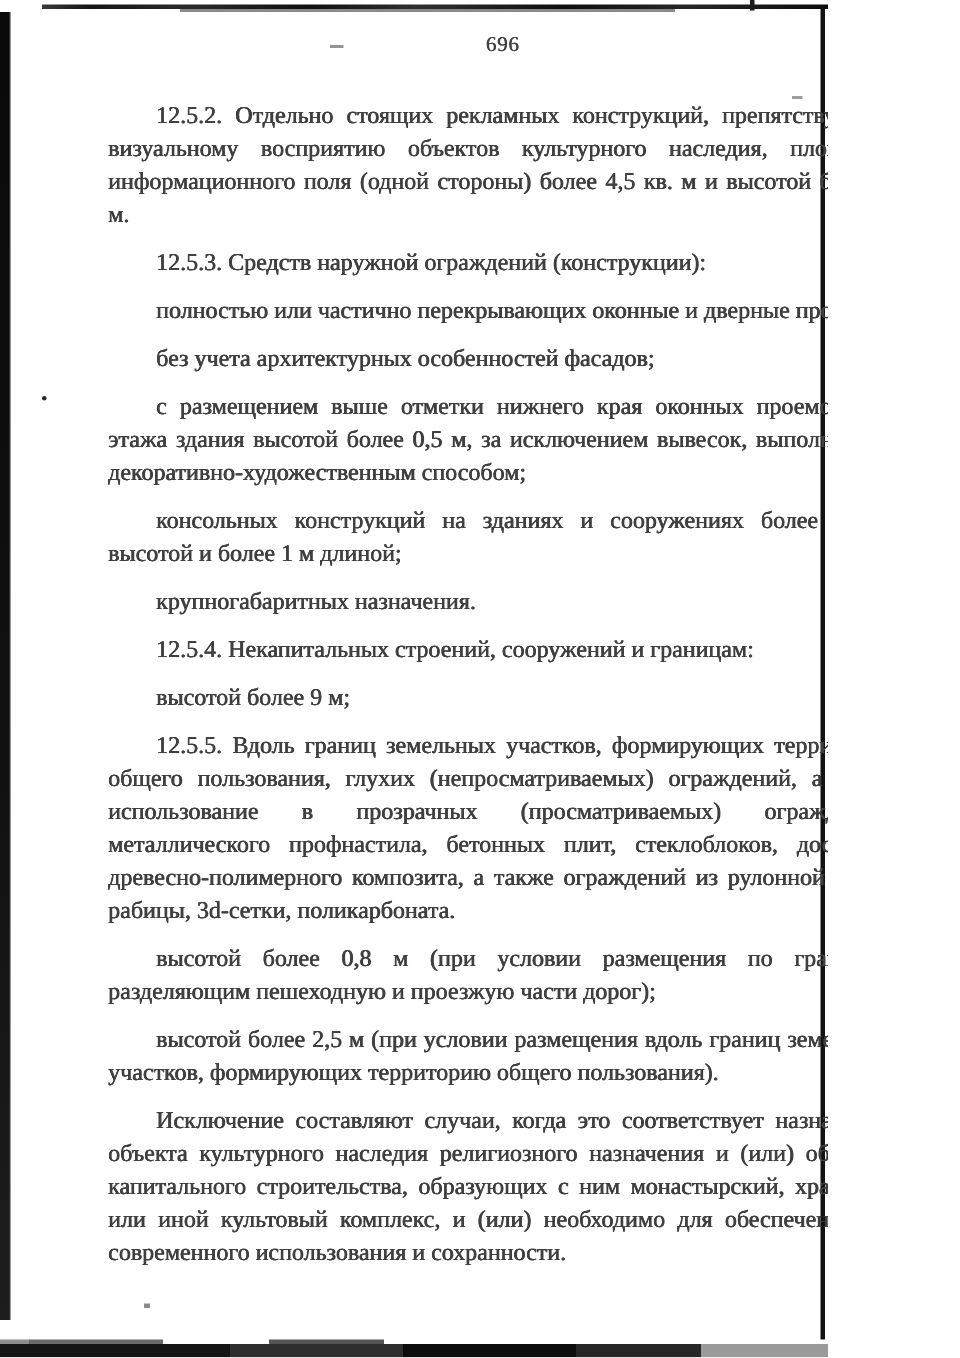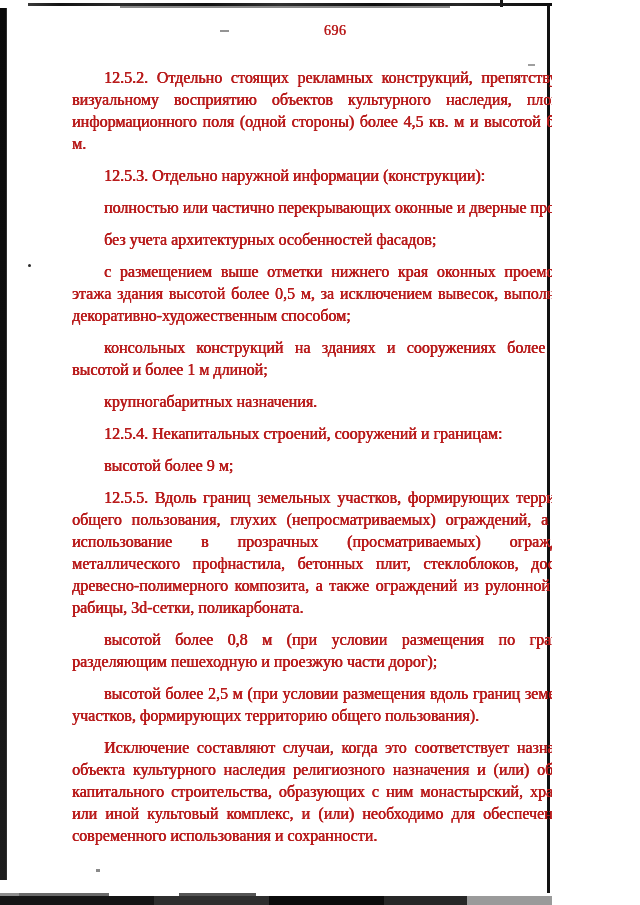--- a/index.html
+++ b/index.html
@@ -7,21 +7,21 @@
     padding: 0;
     background: #ffffff;
   }
   .page {
     position: relative;
     width: 552px;
     height: 905px;
     background: #ffffff;
     overflow: hidden;
     font-family: "Liberation Serif", "DejaVu Serif", serif;
-    color: #b91c1c;
+    color: #404040;
   }
   
   .edge-top {
     position: absolute;
     top: 3px; left: 28px; right: 0;
     height: 3px;
     background: linear-gradient(90deg,
       #3a3a3a 0%, #141414 6%, #2b2b2b 18%, #101010 34%,
       #303030 48%, #0e0e0e 66%, #272727 82%, #0c0c0c 100%);
   }
@@ -103,21 +103,21 @@
   <div class="edge-bottom"></div>
   <div class="speck speck-a"></div>
   <div class="speck speck-b"></div>
   <div class="speck speck-c"></div>
   <div class="speck speck-d"></div>
 
   <div class="page-number">696</div>
 
   <div class="document-body">
       <p class="para">12.5.2. Отдельно стоящих рекламных конструкций, препятствующих визуальному восприятию объектов культурного наследия, площадью информационного поля (одной стороны) более 4,5 кв. м и высотой более 5 м.</p>
-      <p class="para">12.5.3. Отдельно наружной информации (конструкции):</p>
+      <p class="para">12.5.3. Средств наружной ограждений (конструкции):</p>
       <p class="para">полностью или частично перекрывающих оконные и дверные проемы;</p>
       <p class="para">без учета архитектурных особенностей фасадов;</p>
       <p class="para">с размещением выше отметки нижнего края оконных проемов 2-го этажа здания высотой более 0,5 м, за исключением вывесок, выполненных декоративно-художественным способом;</p>
       <p class="para">консольных конструкций на зданиях и сооружениях более 0,5 м высотой и более 1 м длиной;</p>
       <p class="para">крупногабаритных назначения.</p>
       <p class="para">12.5.4. Некапитальных строений, сооружений и границам:</p>
       <p class="para">высотой более 9 м;</p>
       <p class="para">12.5.5. Вдоль границ земельных участков, формирующих территорию общего пользования, глухих (непросматриваемых) ограждений, а также использование в прозрачных (просматриваемых) ограждениях металлического профнастила, бетонных плит, стеклоблоков, досок из древесно-полимерного композита, а также ограждений из рулонной сетки, рабицы, 3d-сетки, поликарбоната.</p>
       <p class="para">высотой более 0,8 м (при условии размещения по границам, разделяющим пешеходную и проезжую части дорог);</p>
       <p class="para">высотой более 2,5 м (при условии размещения вдоль границ земельных участков, формирующих территорию общего пользования).</p>

